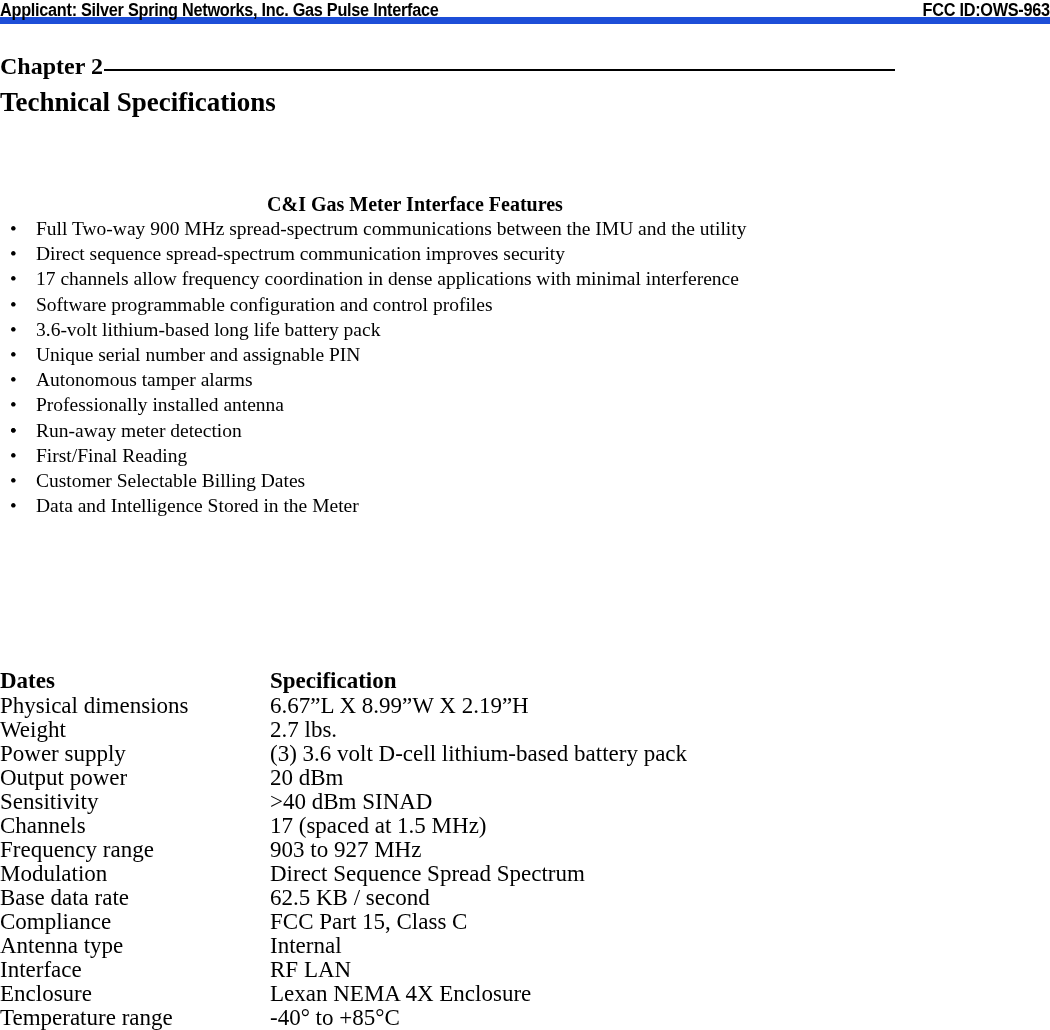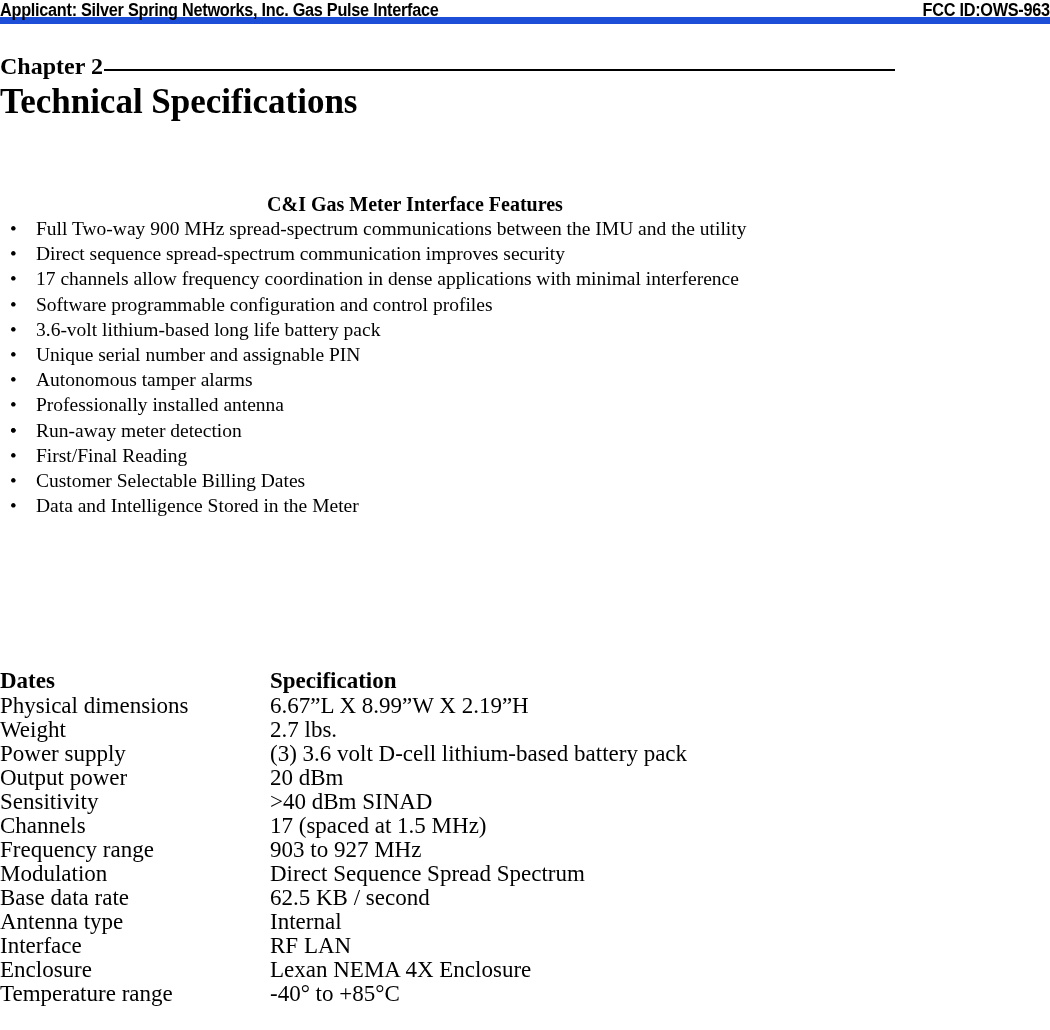--- a/index.html
+++ b/index.html
@@ -61,21 +61,21 @@
     flex: 1 1 auto;
     height: 0;
     border-bottom: 2.5px solid #000;
     margin-left: 1px;
     position: relative;
     top: -3px;
   }
   .chapter-subtitle {
     font-family: "Liberation Serif", serif;
     font-weight: bold;
-    font-size: 35px;
+    font-size: 27px;
     line-height: 32px;
     margin-top: 1px;
     white-space: nowrap;
   }
 
   
   .features-heading {
     position: absolute;
     top: 193px;
     left: 0px;
@@ -221,20 +221,24 @@
       </tr>
       <tr>
         <td>Modulation</td>
         <td>Direct Sequence Spread Spectrum</td>
       </tr>
       <tr>
         <td>Base data rate</td>
         <td>62.5 KB / second</td>
       </tr>
       <tr>
+        <td>Compliance</td>
+        <td>FCC Part 15, Class C</td>
+      </tr>
+      <tr>
         <td>Antenna type</td>
         <td>Internal</td>
       </tr>
       <tr>
         <td>Interface</td>
         <td>RF LAN</td>
       </tr>
       <tr>
         <td>Enclosure</td>
         <td>Lexan NEMA 4X Enclosure</td>

